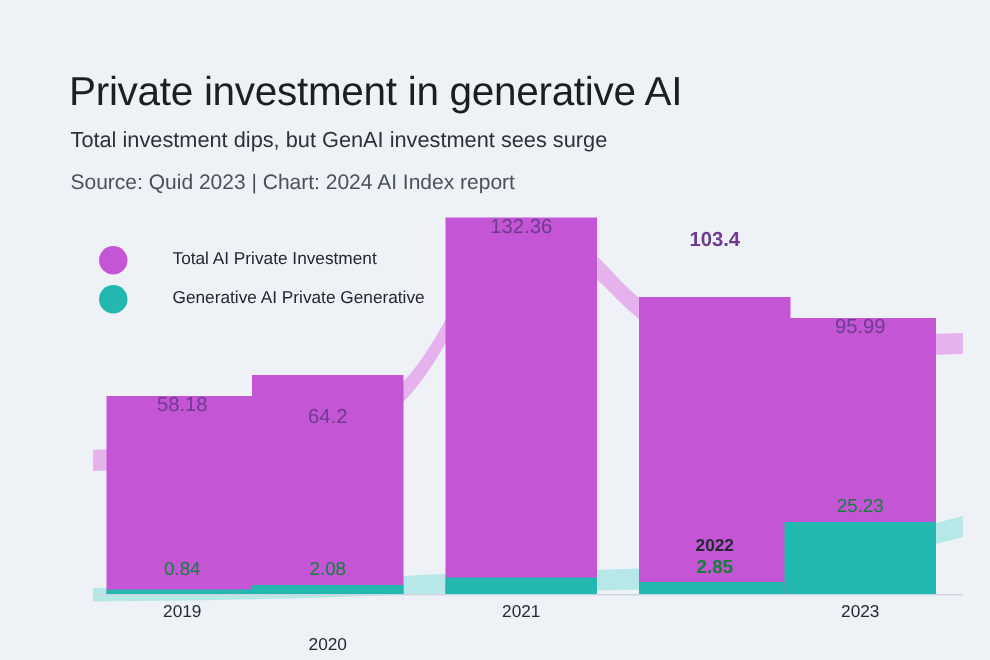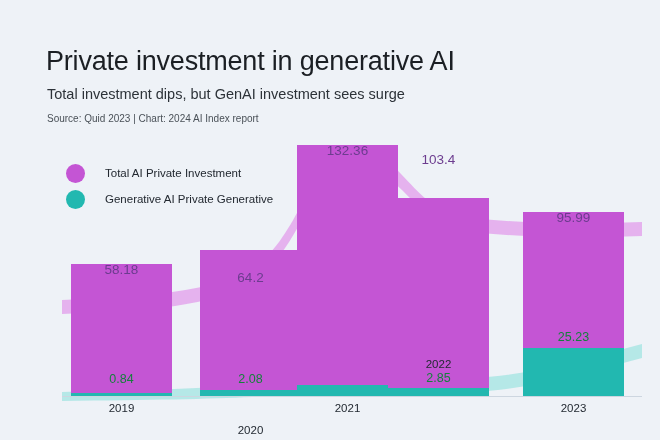--- a/index.html
+++ b/index.html
@@ -18,29 +18,29 @@
     font-size:27px;font-weight:400;color:#1b1f24;
     letter-spacing:-0.2px;white-space:nowrap;
   }
   #chart-subtitle{
     position:absolute;left:47px;top:86px;
     font-size:14.5px;font-weight:400;color:#2c3238;
     white-space:nowrap;
   }
   #chart-source{
     position:absolute;left:47px;top:113px;
-    font-size:10px;font-weight:400;color:#4a5158;
+    font-size:14px;font-weight:400;color:#4a5158;
     white-space:nowrap;
   }
 
   
   #legend{position:absolute;left:66px;top:160px;}
   .legend-row{display:flex;align-items:center;height:26px;}
   .legend-dot{width:19px;height:19px;border-radius:50%;flex:0 0 auto;}
-  .legend-label{margin-left:20px;font-size:11.5px;color:#222830;white-space:nowrap;}
+  .legend-label{margin-left:30px;font-size:11.5px;color:#222830;white-space:nowrap;}
 
   
   #plot{position:absolute;left:0;top:0;width:660px;height:440px;}
   #axis-line{position:absolute;left:62px;top:396px;width:580px;height:1.4px;background:#cdd6e0;}
 
   .bar-group{position:absolute;bottom:44px;}
   .bar-total{position:absolute;left:0;bottom:0;width:100%;background:#c455d4;}
   .bar-gen{position:absolute;left:0;bottom:0;width:100%;background:#22b8b0;}
 
   .val-top{
@@ -90,36 +90,36 @@
     </svg>
 
     <div class="bar-group" style="left:71px;width:101px;height:132px;">
       <div class="bar-total" style="height:132px;"></div>
       <div class="bar-gen" style="height:3px;"></div>
       <div class="val-top" style="top:-22px;">58.18</div>
       <div class="val-in" style="bottom:10px;">0.84</div>
       <div class="tick" style="top:138px;">2019</div>
     </div>
 
-    <div class="bar-group" style="left:200px;width:101px;height:124px;">
+    <div class="bar-group" style="left:168px;width:101px;height:124px;">
       <div class="bar-total" style="height:146px;"></div>
       <div class="bar-gen" style="height:6px;"></div>
       <div class="val-top" style="top:-22px;">64.2</div>
       <div class="val-in" style="bottom:10px;">2.08</div>
       <div class="tick" style="top:152px;">2020</div>
     </div>
 
     <div class="bar-group" style="left:297px;width:101px;height:251px;">
       <div class="bar-total" style="height:251px;"></div>
       <div class="bar-gen" style="height:11px;"></div>
       <div class="val-top" style="top:-22px;">132.36</div>
       <div class="tick" style="top:257px;">2021</div>
     </div>
 
-    <div class="bar-group" style="left:388px;width:101px;height:242px;">
+    <div class="bar-group" style="left:426px;width:101px;height:242px;font-weight:bold;">
       <div class="bar-total" style="height:198px;"></div>
       <div class="bar-gen" style="height:8px;"></div>
       <div class="val-top" style="top:-22px;">103.4</div>
       <div class="val-in" style="bottom:11px;">2.85</div>
       <div class="tick" style="top:204px;">2022</div>
     </div>
 
     <div class="bar-group" style="left:523px;width:101px;height:184px;">
       <div class="bar-total" style="height:184px;"></div>
       <div class="bar-gen" style="height:48px;"></div>

